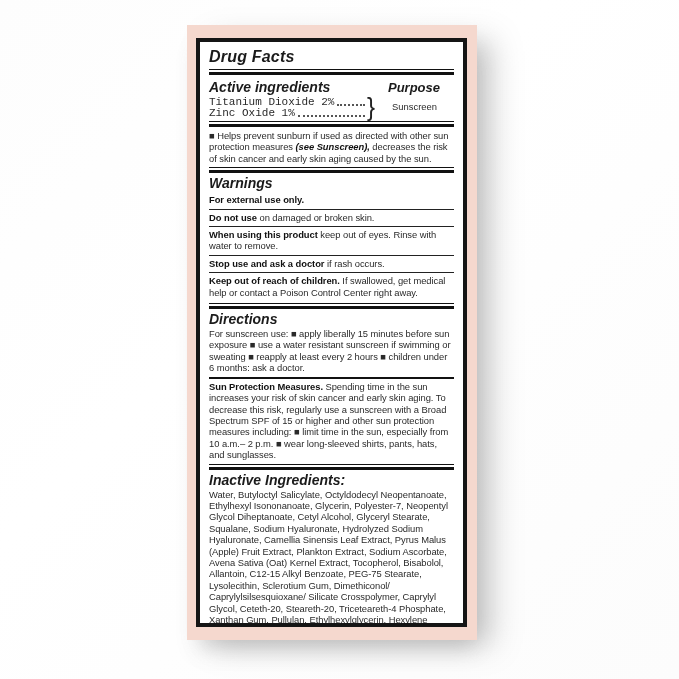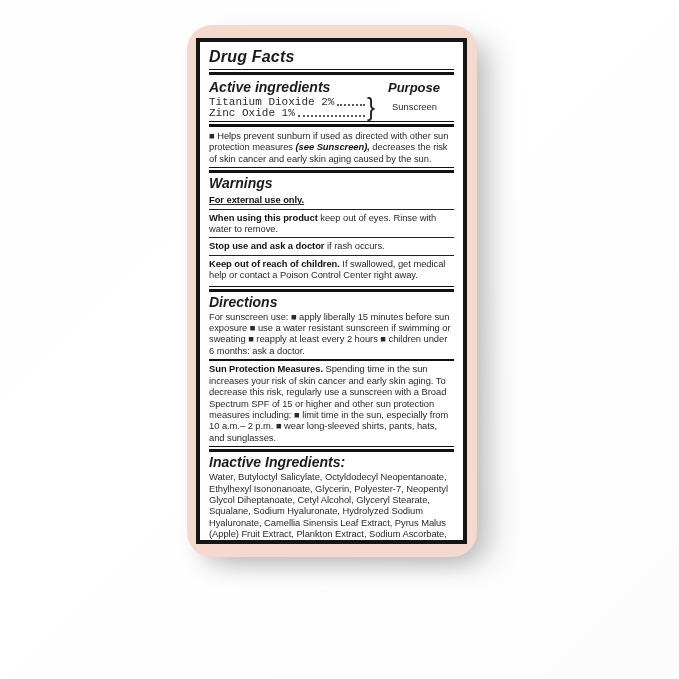--- a/index.html
+++ b/index.html
@@ -7,24 +7,23 @@
     position:relative;
     width:679px; height:679px;
     background:linear-gradient(135deg,#fdfdfd 0%,#ffffff 40%,#fcfcfc 100%);
     font-family:"Liberation Sans", sans-serif;
     color:#1b1b1b;
     overflow:hidden;
   }
   .carton {
     position:absolute;
     left:187px; top:25px;
-    width:290px; height:532px;
+    width:290px; height:615px;
     background:#f5d8ce;
     box-shadow: 20px 10px 28px -6px rgba(130,130,130,0.45), 4px 16px 20px -8px rgba(140,140,140,0.30);
-    border-radius: 25px;
   }
   .label-box {
     position:absolute;
     left:9px; top:13px; right:10px; bottom:13px;
     background:#ffffff;
     border:4px solid #151515;
     box-sizing:border-box;
     padding:5px 9px 4px 9px;
     overflow:hidden;
   }
@@ -112,21 +111,24 @@
         <div class="ai-purpose">Sunscreen</div>
       </div>
       <div class="rule-double"></div>
 
       <p class="body-text"><span>■ Helps prevent sunburn if used as directed with other sun protection measures </span><b><i><span>(see Sunscreen),</span></i></b><span> decreases the risk of skin cancer and early skin aging caused by the sun.</span></p>
       <div class="rule-double"></div>
 
       <div class="sec-head">Warnings</div>
       <div>
         <div class="warn-item">
-          <p class="body-text tight" style="margin:0;text-decoration:underline;"><b>For external use only.</b><span></span></p>
+          <p class="body-text tight" style="margin:0;"><b>For external use only.</b><span></span></p>
+        </div>
+        <div class="warn-item">
+          <p class="body-text tight" style="margin:0;"><b>Do not use</b><span> on damaged or broken skin.</span></p>
         </div>
         <div class="warn-item">
           <p class="body-text tight" style="margin:0;"><b>When using this product</b><span> keep out of eyes. Rinse with water to remove.</span></p>
         </div>
         <div class="warn-item">
           <p class="body-text tight" style="margin:0;"><b>Stop use and ask a doctor</b><span> if rash occurs.</span></p>
         </div>
         <div class="warn-item">
           <p class="body-text tight" style="margin:0;"><b>Keep out of reach of children.</b><span> If swallowed, get medical help or contact a Poison Control Center right away.</span></p>
         </div>

